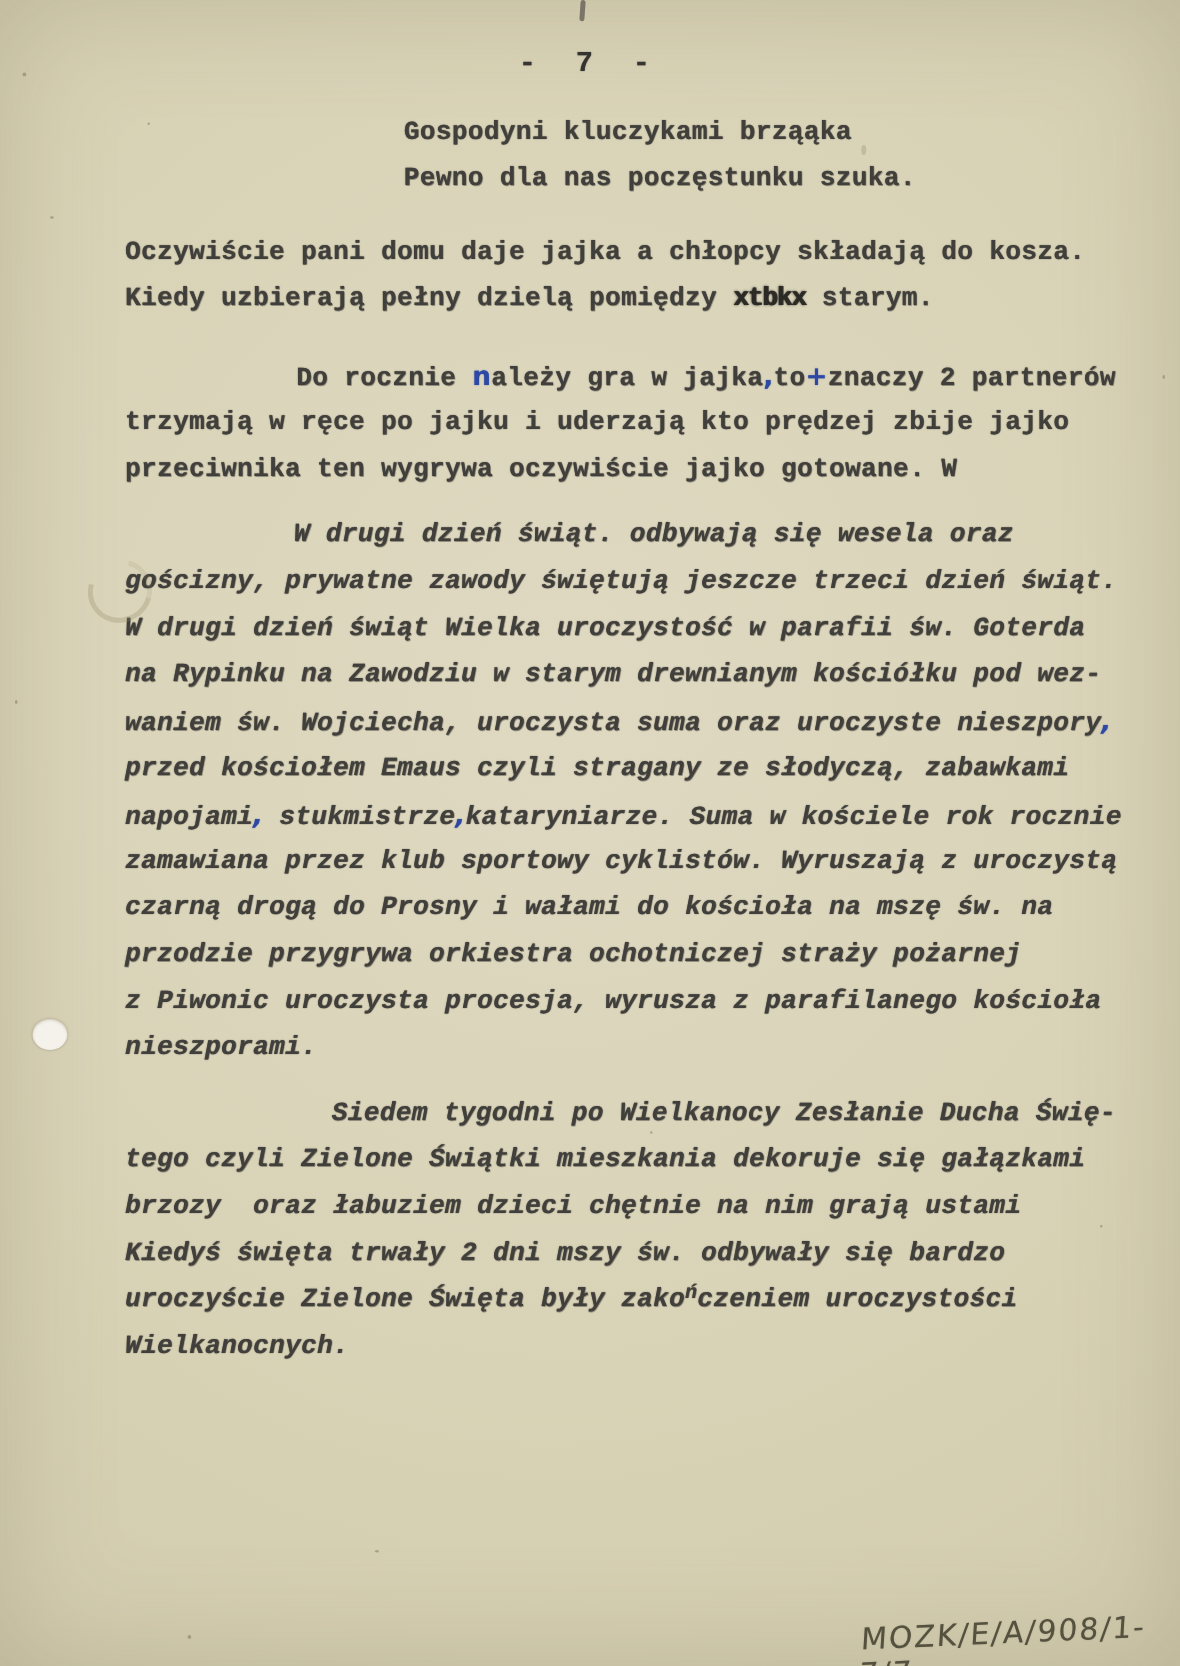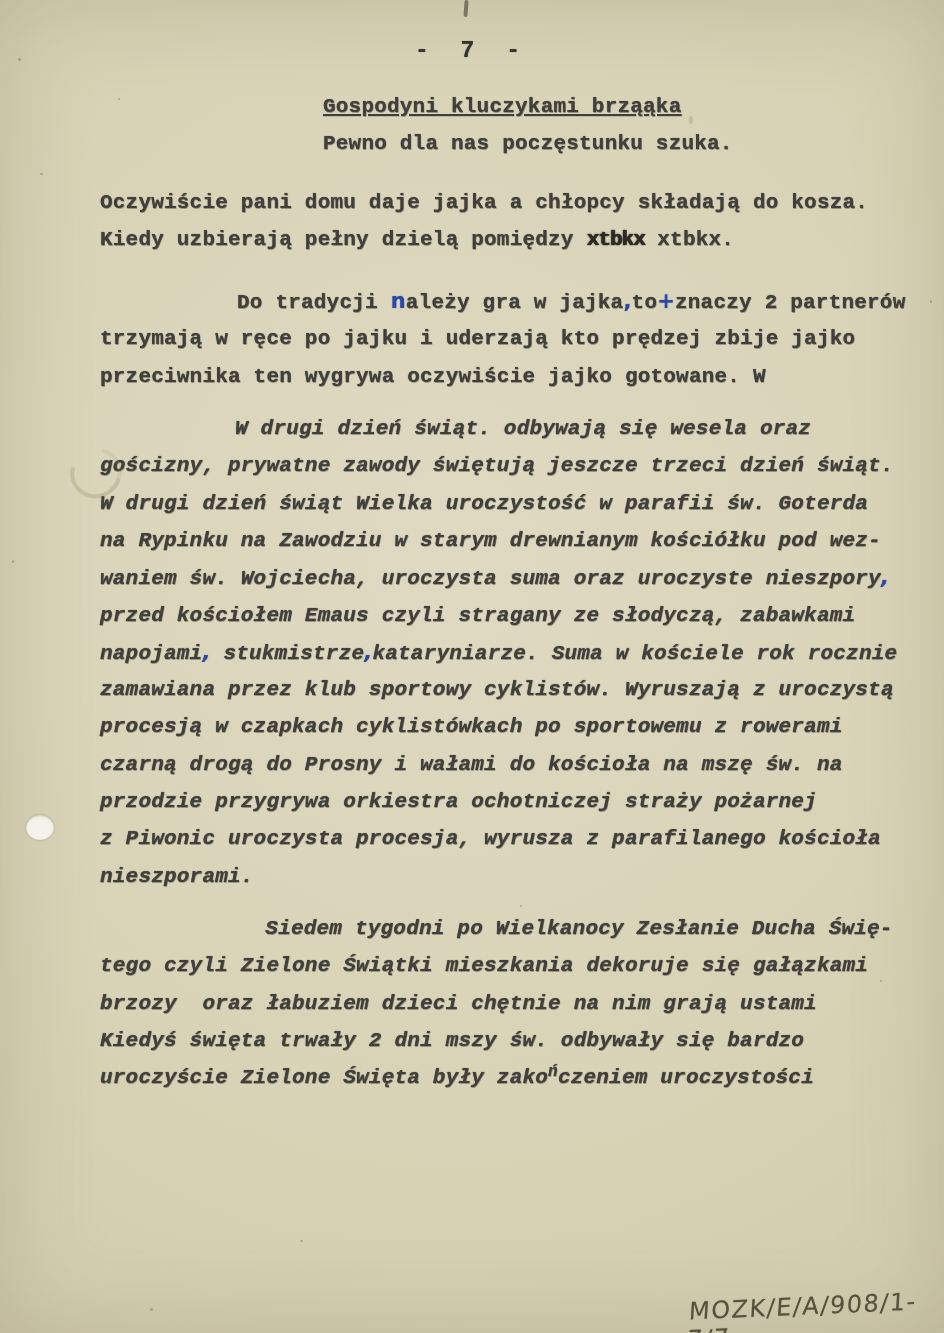--- a/index.html
+++ b/index.html
@@ -74,53 +74,53 @@
 </style>
 </head>
 <body>
 
 <div class="paper">
   <div class="top-tick"></div>
   <div class="page-number tx">- 7 -</div>
 
   <div id="text-area">
       <div class="para">
-        <div class="line" style="padding-left: 223px; text-decoration: underline;"><span class="seg-t">Gospodyni kluczykami brząąka</span></div>
+        <div class="line" style="padding-left: 223px;"><span class="seg-t">Gospodyni kluczykami brząąka</span></div>
         <div class="line" style="padding-left: 223px;"><span class="seg-t">Pewno dla nas poczęstunku szuka.</span></div>
       </div>
       <div class="para gap-lg">
         <div class="line"><span class="seg-t">Oczywiście pani domu daje jajka a chłopcy składają do kosza.</span></div>
-        <div class="line"><span class="seg-t">Kiedy uzbierają pełny dzielą pomiędzy </span><span class="seg-x">xtbkx</span><span class="seg-t"> xtbkx.</span></div>
+        <div class="line"><span class="seg-t">Kiedy uzbierają pełny dzielą pomiędzy </span><span class="seg-x">xtbkx</span><span class="seg-t"> starym.</span></div>
       </div>
       <div class="para gap-md">
-        <div class="line" style="padding-left: 137px;"><span class="seg-t">Do tradycji </span><span class="seg-b">n</span><span class="seg-t">ależy gra w jajka</span><span class="seg-b">,</span><span class="seg-t">to</span><span class="seg-b">+</span><span class="seg-t">znaczy 2 partnerów</span></div>
+        <div class="line" style="padding-left: 137px;"><span class="seg-t">Do rocznie </span><span class="seg-b">n</span><span class="seg-t">ależy gra w jajka</span><span class="seg-b">,</span><span class="seg-t">to</span><span class="seg-b">+</span><span class="seg-t">znaczy 2 partnerów</span></div>
         <div class="line"><span class="seg-t">trzymają w ręce po jajku i uderzają kto prędzej zbije jajko</span></div>
         <div class="line"><span class="seg-t">przeciwnika ten wygrywa oczywiście jajko gotowane. W</span></div>
       </div>
       <div class="para gap-sm">
         <div class="line" style="padding-left: 135px;"><span class="seg-t">W drugi dzień świąt. odbywają się wesela oraz</span></div>
         <div class="line"><span class="seg-t">gościzny, prywatne zawody świętują jeszcze trzeci dzień świąt.</span></div>
         <div class="line"><span class="seg-t">W drugi dzień świąt Wielka uroczystość w parafii św. Goterda</span></div>
         <div class="line"><span class="seg-t">na Rypinku na Zawodziu w starym drewnianym kościółku pod wez-</span></div>
         <div class="line"><span class="seg-t">waniem św. Wojciecha, uroczysta suma oraz uroczyste nieszpory</span><span class="seg-b">,</span></div>
         <div class="line"><span class="seg-t">przed kościołem Emaus czyli stragany ze słodyczą, zabawkami</span></div>
         <div class="line"><span class="seg-t">napojami</span><span class="seg-b">,</span><span class="seg-t"> stukmistrze</span><span class="seg-b">,</span><span class="seg-t">kataryniarze. Suma w kościele rok rocznie</span></div>
         <div class="line"><span class="seg-t">zamawiana przez klub sportowy cyklistów. Wyruszają z uroczystą</span></div>
-        <div class="line"><span class="seg-t">procesją w czapkach cyklistówkach po sportowemu z rowerami</span></div>
         <div class="line"><span class="seg-t">czarną drogą do Prosny i wałami do kościoła na mszę św. na</span></div>
         <div class="line"><span class="seg-t">przodzie przygrywa orkiestra ochotniczej straży pożarnej</span></div>
         <div class="line"><span class="seg-t">z Piwonic uroczysta procesja, wyrusza z parafilanego kościoła</span></div>
         <div class="line"><span class="seg-t">nieszporami.</span></div>
       </div>
       <div class="para gap-sm">
         <div class="line" style="padding-left: 138px; text-align: center;"><span class="seg-t">Siedem tygodni po Wielkanocy Zesłanie Ducha Świę-</span></div>
         <div class="line"><span class="seg-t">tego czyli Zielone Świątki mieszkania dekoruje się gałązkami</span></div>
         <div class="line"><span class="seg-t">brzozy  oraz łabuziem dzieci chętnie na nim grają ustami</span></div>
         <div class="line"><span class="seg-t">Kiedyś święta trwały 2 dni mszy św. odbywały się bardzo</span></div>
         <div class="line"><span class="seg-t">uroczyście Zielone Święta były zako</span><span class="seg-u">ń</span><span class="seg-t">czeniem uroczystości</span></div>
+        <div class="line"><span class="seg-t">Wielkanocnych.</span></div>
       </div>
     </div>
 
   <div class="ring-mark"></div>
   <div class="punch-hole"></div>
 
   <div class="speck" style="left:18px;top:58px;width:3px;height:3px;"></div>
   <div class="speck" style="left:118px;top:98px;width:2px;height:2px;"></div>
   <div class="speck" style="left:40px;top:173px;width:3px;height:2px;"></div>
   <div class="speck" style="left:689px;top:116px;width:4px;height:8px;opacity:.5;"></div>

